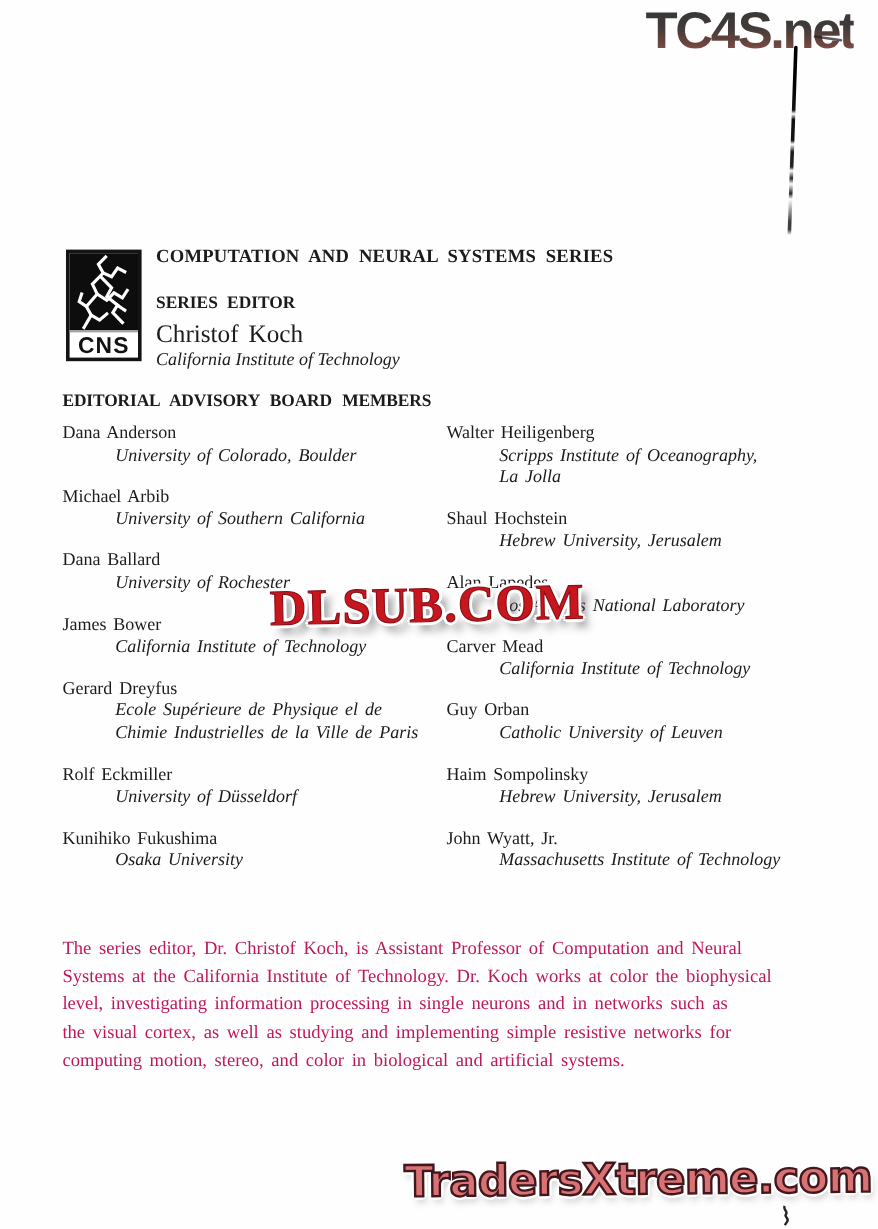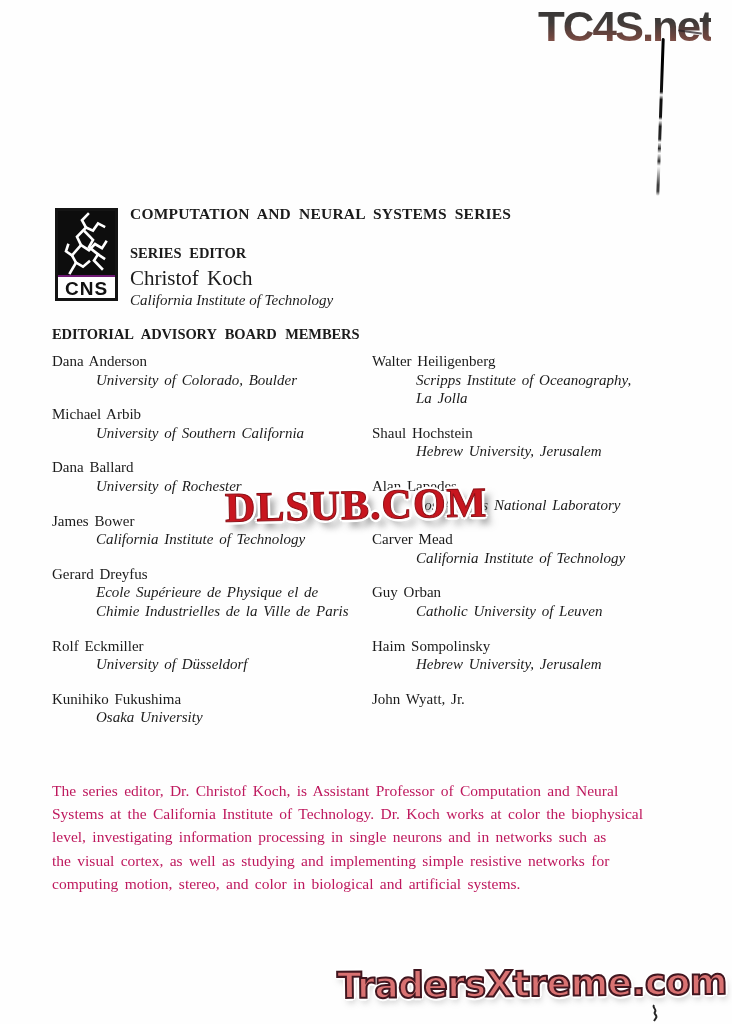--- a/index.html
+++ b/index.html
@@ -37,21 +37,21 @@
 
   
   .cns {
     position:absolute; left:55px; top:208px; width:63px; height:93px;
     border:3px solid #141414; background:#fff; box-sizing:border-box;
   }
   .cns-art { display:block; width:100%; height:64px; background:#0d0d0d; }
   .cns-label {
     height:23px; display:flex; align-items:center; justify-content:center;
     font-family:"Liberation Sans", sans-serif; font-weight:bold; font-size:19px;
-    letter-spacing:1px; color:#111; border-top:2px solid #701a75;
+    letter-spacing:1px; color:#111; border-top:2px solid #a3a3a3;
   }
 
   
   .series { position:absolute; left:130px; top:205px; }
   .series-title  { font-weight:bold; font-size:15.5px; letter-spacing:.2px; word-spacing:4px; white-space:nowrap; }
   .series-editor-heading { font-weight:bold; font-size:14.5px; word-spacing:4px; margin-top:22px; }
   .series-editor-name { font-size:21px; margin-top:4px; word-spacing:3px; }
   .series-editor-aff  { font-size:15px; font-style:italic; margin-top:1px; }
 
   
@@ -184,20 +184,21 @@
       <div class="entry">
         <div class="name">Guy Orban</div>
         <div class="aff">Catholic University of Leuven</div>
       </div>
       <div class="entry">
         <div class="name">Haim Sompolinsky</div>
         <div class="aff">Hebrew University, Jerusalem</div>
       </div>
       <div class="entry">
         <div class="name">John Wyatt, Jr.</div>
+        <div class="aff">Massachusetts Institute of Technology</div>
       </div>
     </div>
   </div>
 
   <div class="wm-mid">DLSUB.COM</div>
 
   <div class="blurb">
     <div class="bline">The series editor, Dr. Christof Koch, is Assistant Professor of Computation and Neural</div>
     <div class="bline">Systems at the California Institute of Technology. Dr. Koch works at color the biophysical</div>
     <div class="bline">level, investigating information processing in single neurons and in networks such as</div>

